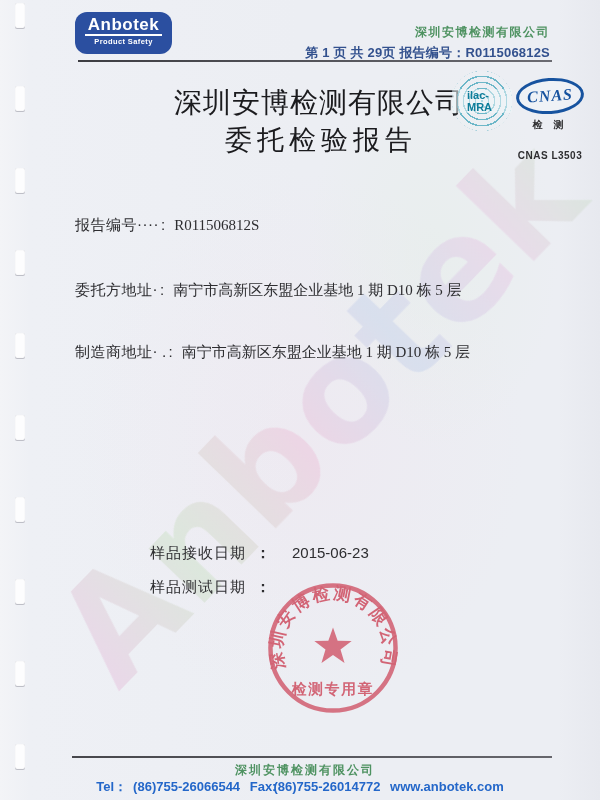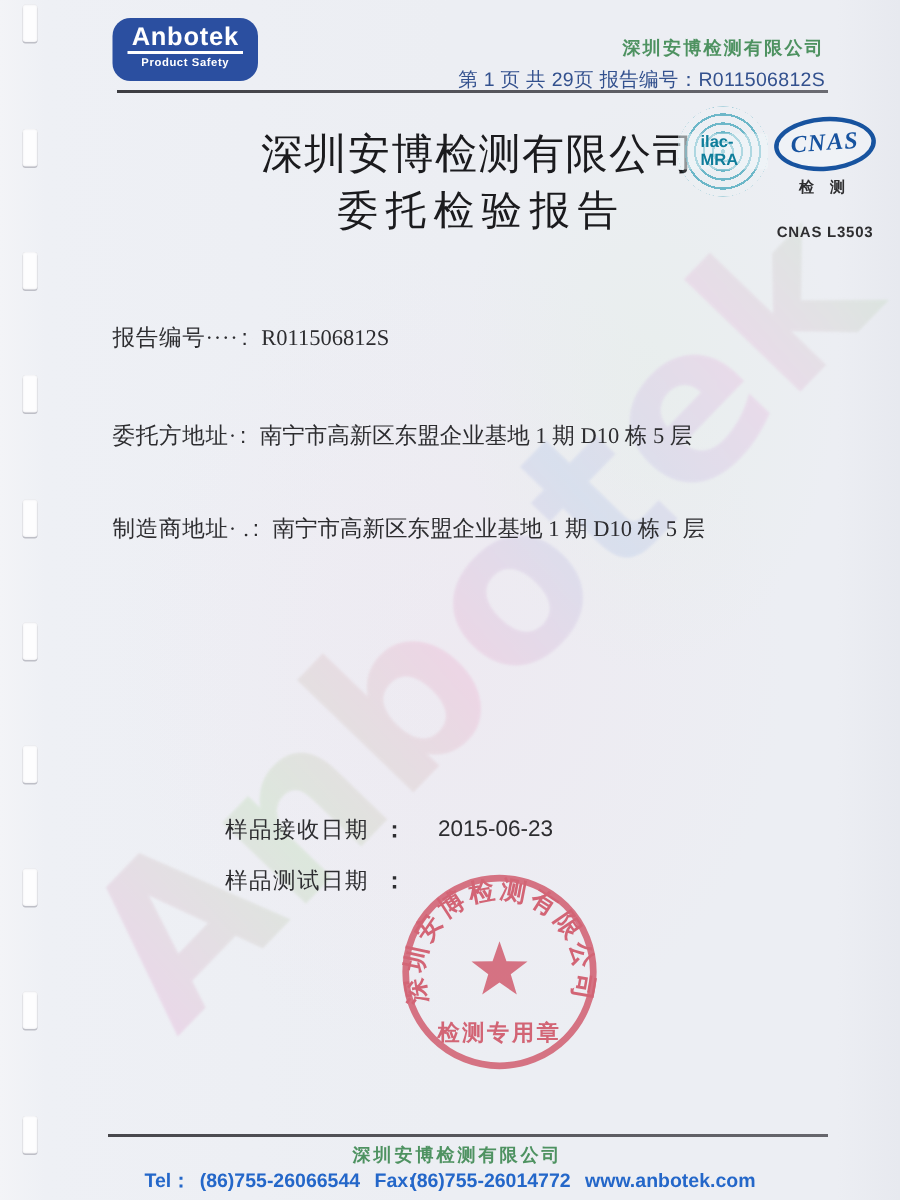--- a/index.html
+++ b/index.html
@@ -32,21 +32,21 @@
     position:absolute;left:75px;top:12px;width:97px;height:42px;
     background:#2b4fa0;border-radius:12px;color:#fff;text-align:center;z-index:3;
   }
   .logo-brand{
     display:inline-block;font-weight:bold;font-size:17px;letter-spacing:.5px;
     border-bottom:2px solid #fff;padding:0 3px;margin-top:3px;line-height:19px;
   }
   .logo-tag{font-size:7.5px;font-weight:bold;letter-spacing:.4px;margin-top:1px;}
   .hdr-right{position:absolute;right:50px;top:24px;text-align:right;z-index:3;}
   .hdr-company{font-size:12px;color:#4e9261;letter-spacing:1.5px;font-weight:bold;}
-  .hdr-pageline{font-size:13px;color:#33518e;font-weight:normal;margin-top:3px;letter-spacing:.2px;}
+  .hdr-pageline{font-size:13px;color:#33518e;font-weight:bold;margin-top:3px;letter-spacing:.2px;}
   .hdr-rule{position:absolute;left:78px;top:60px;width:474px;height:2px;
     background:linear-gradient(90deg,#3d3d42,#6b6b72);z-index:3;}
 
   
   .title1{position:absolute;left:38px;right:0;top:84px;text-align:center;
     font-size:28px;color:#1b1b1e;letter-spacing:1px;z-index:3;}
   .title2{position:absolute;left:42px;right:0;top:122px;text-align:center;
     font-size:27px;color:#1b1b1e;letter-spacing:5px;z-index:3;}
 
   

